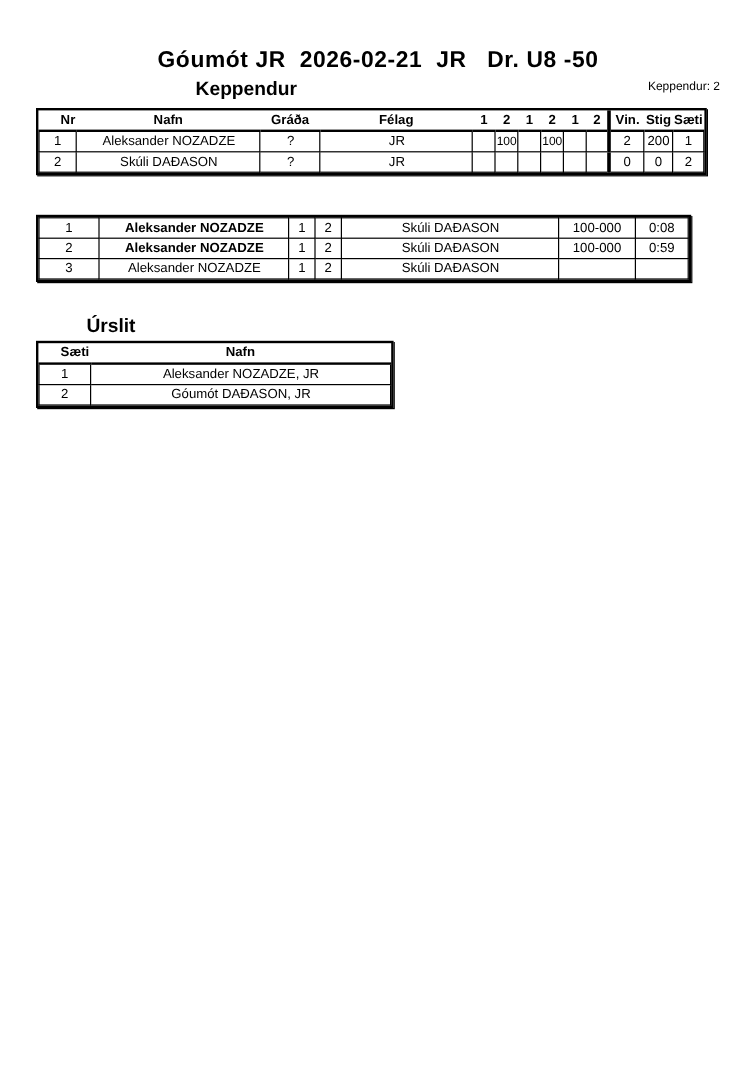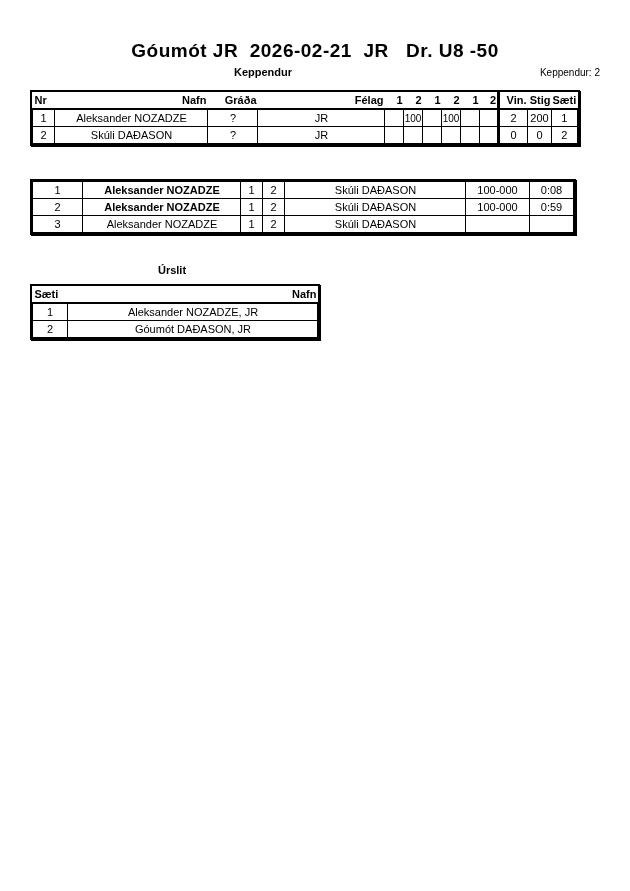--- a/index.html
+++ b/index.html
@@ -13,22 +13,22 @@
   }
   .main-title{
     position:absolute;top:40px;left:0;width:630px;
     text-align:center;
     font-size:19px;font-weight:bold;
     letter-spacing:0.5px;
     white-space:pre;
   }
   .section-title{
     position:absolute;
-    width:200px;text-align:center;
-    font-size:11px;font-weight:bold;
+    width:200px;text-align:left;
+    font-size:16px;font-weight:bold;
   }
   .title-keppendur{top:66px;left:163px;}
   .title-vidureignir{top:160px;left:177px;margin-top:24px;}
   .title-urslit{top:264px;left:72px;}
   .participants-count{
     position:absolute;top:67px;right:30px;
     font-size:10px;
     padding-left:16px;
   }
   .tbl-wrap{
@@ -44,34 +44,34 @@
     border-collapse:collapse;
     table-layout:fixed;
     font-size:11px;
   }
   th{
     border:none;
     border-bottom:2px solid #000;
     font-weight:bold;
     height:16px;
     padding:0 1px;
-    text-align:right;
+    text-align:center;
     white-space:nowrap;
     overflow:hidden;
   }
   td{
     border:1px solid #000;
     height:16px;
     padding:0 1px;
     text-align:center;
     white-space:nowrap;
     overflow:hidden;
   }
   th.al, td.al{text-align:center;padding-left:2px;}
-  th.hl{text-align:left;padding-left:2px;}
+  th.hl{text-align:left;padding-left:18px;}
   td.score{font-size:10px;padding:0;}
   .sep-l{border-left:3px solid #000 !important;}
   tr.bold-white td.hv{font-weight:bold;}
 </style>
 </head>
 <body>
 
 <div class="page">
 
   <div class="main-title">Góumót JR  2026-02-21  JR   Dr. U8 -50</div>

